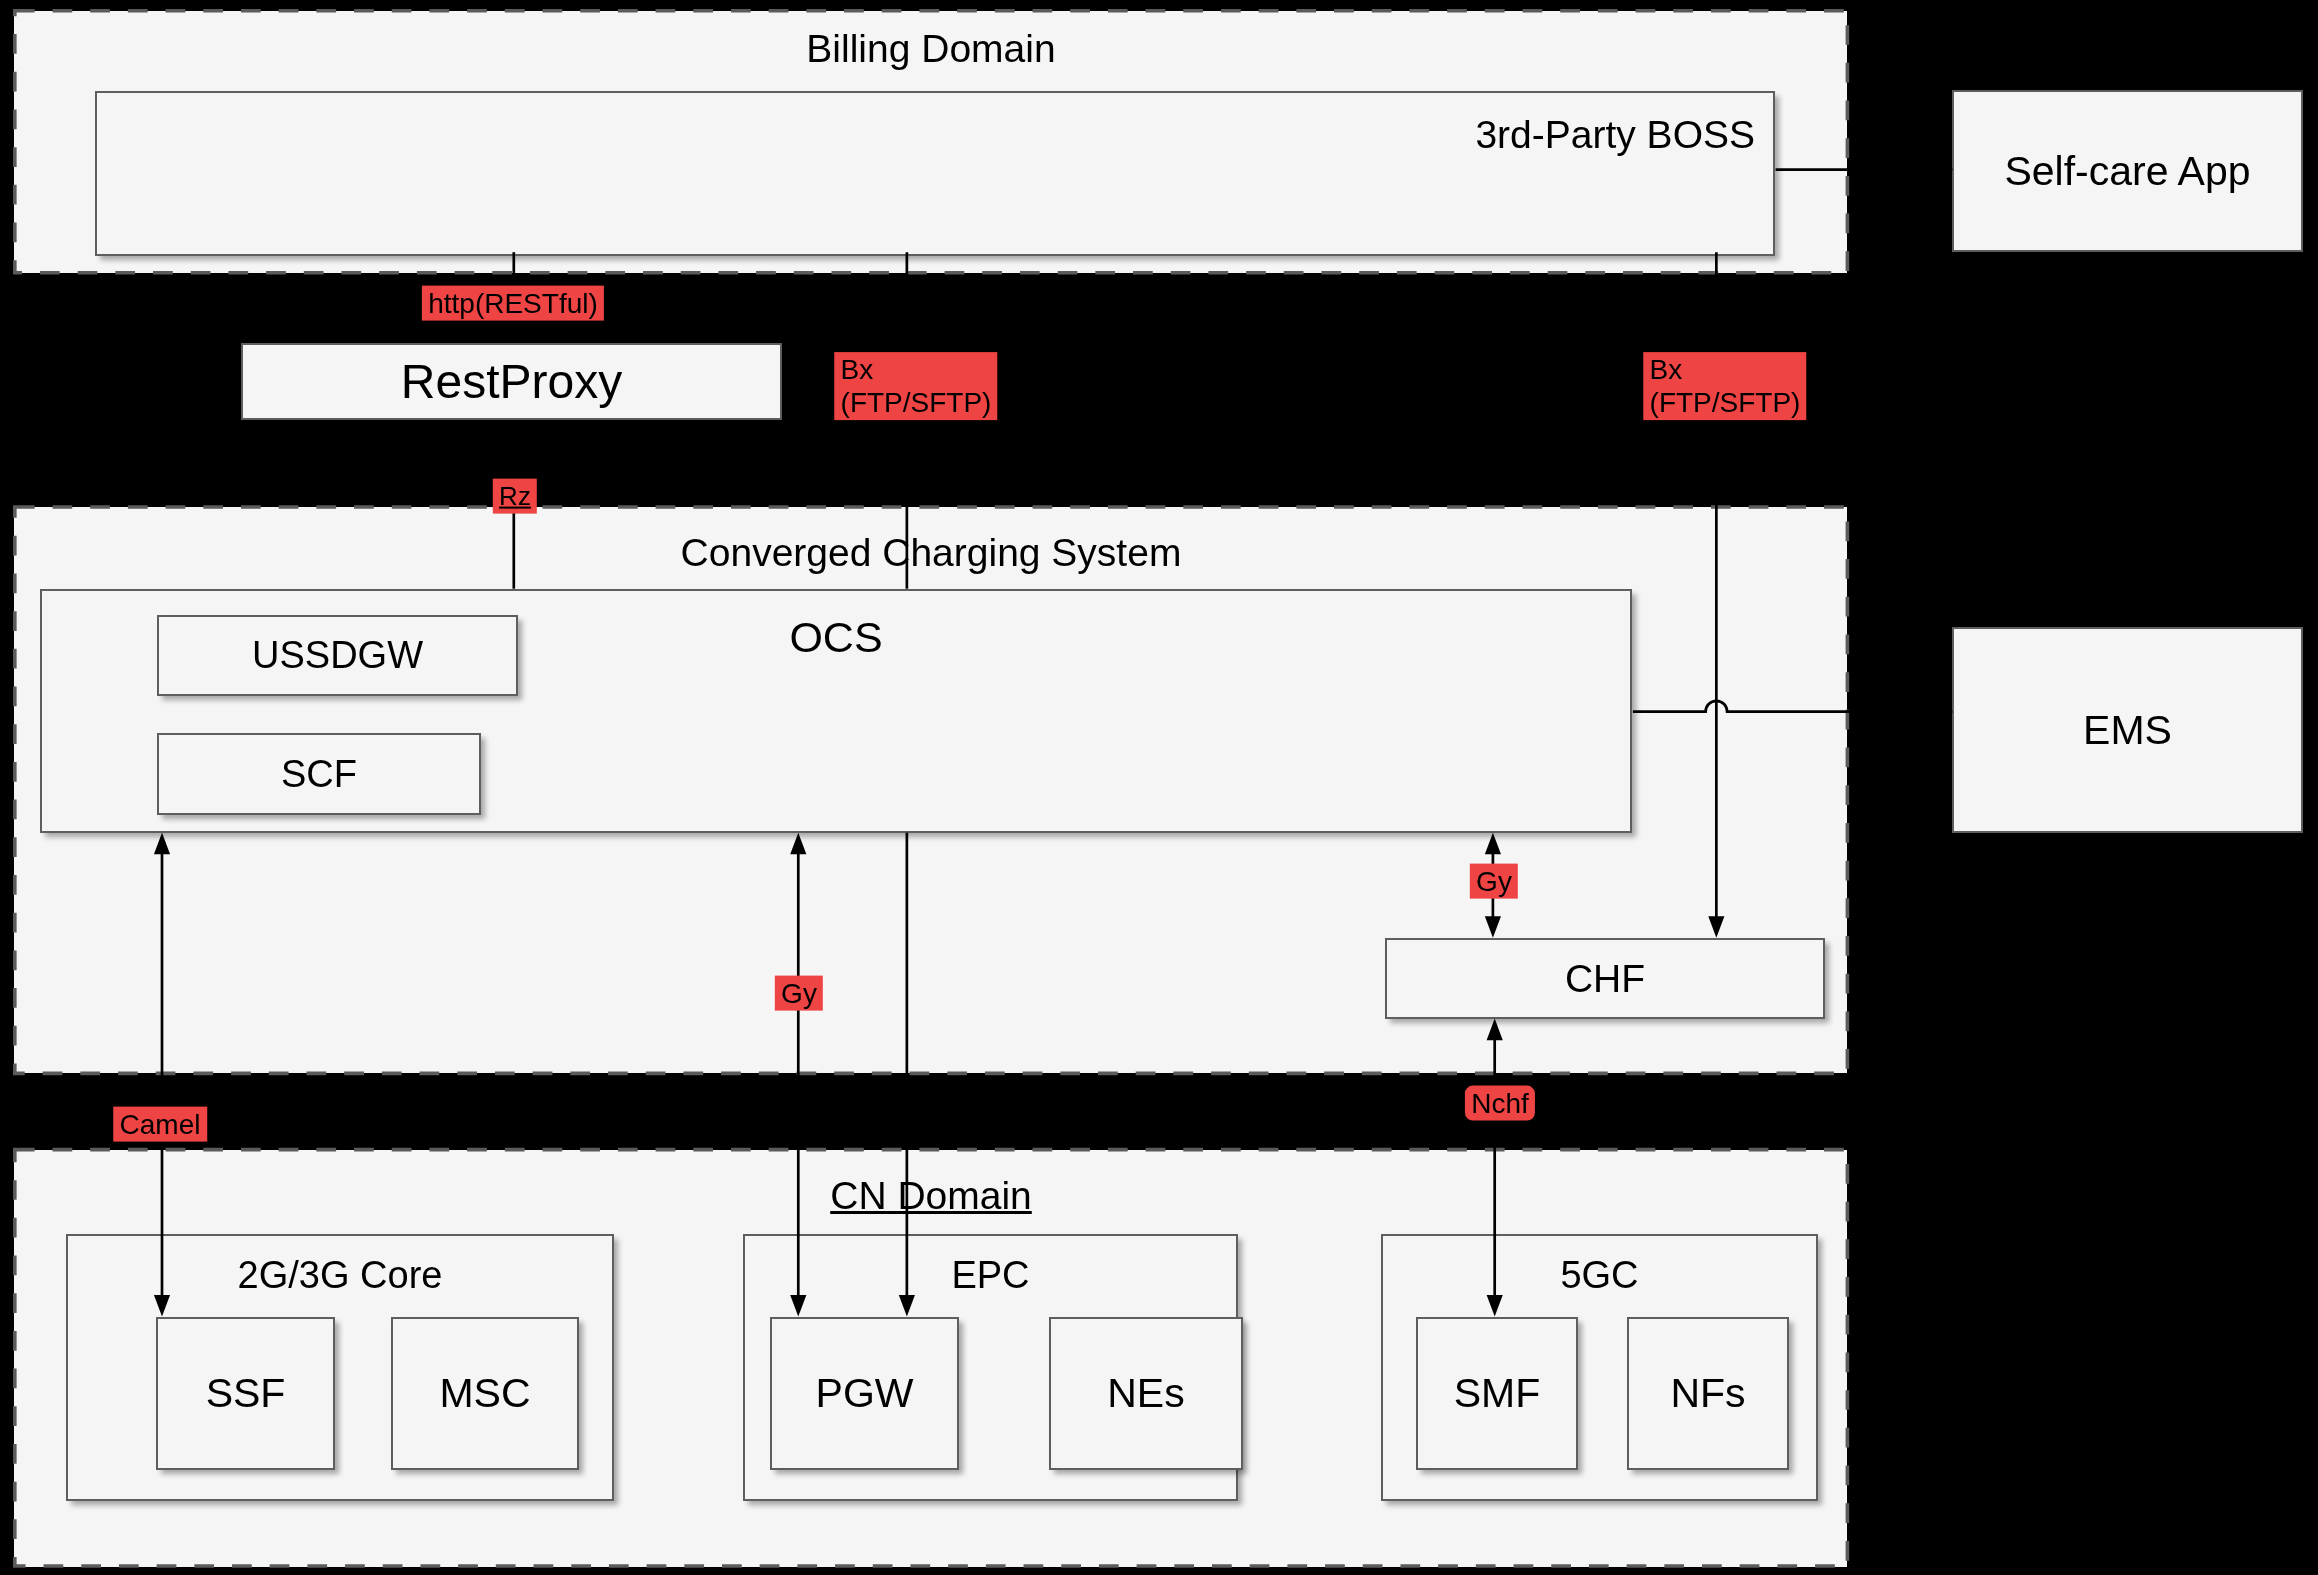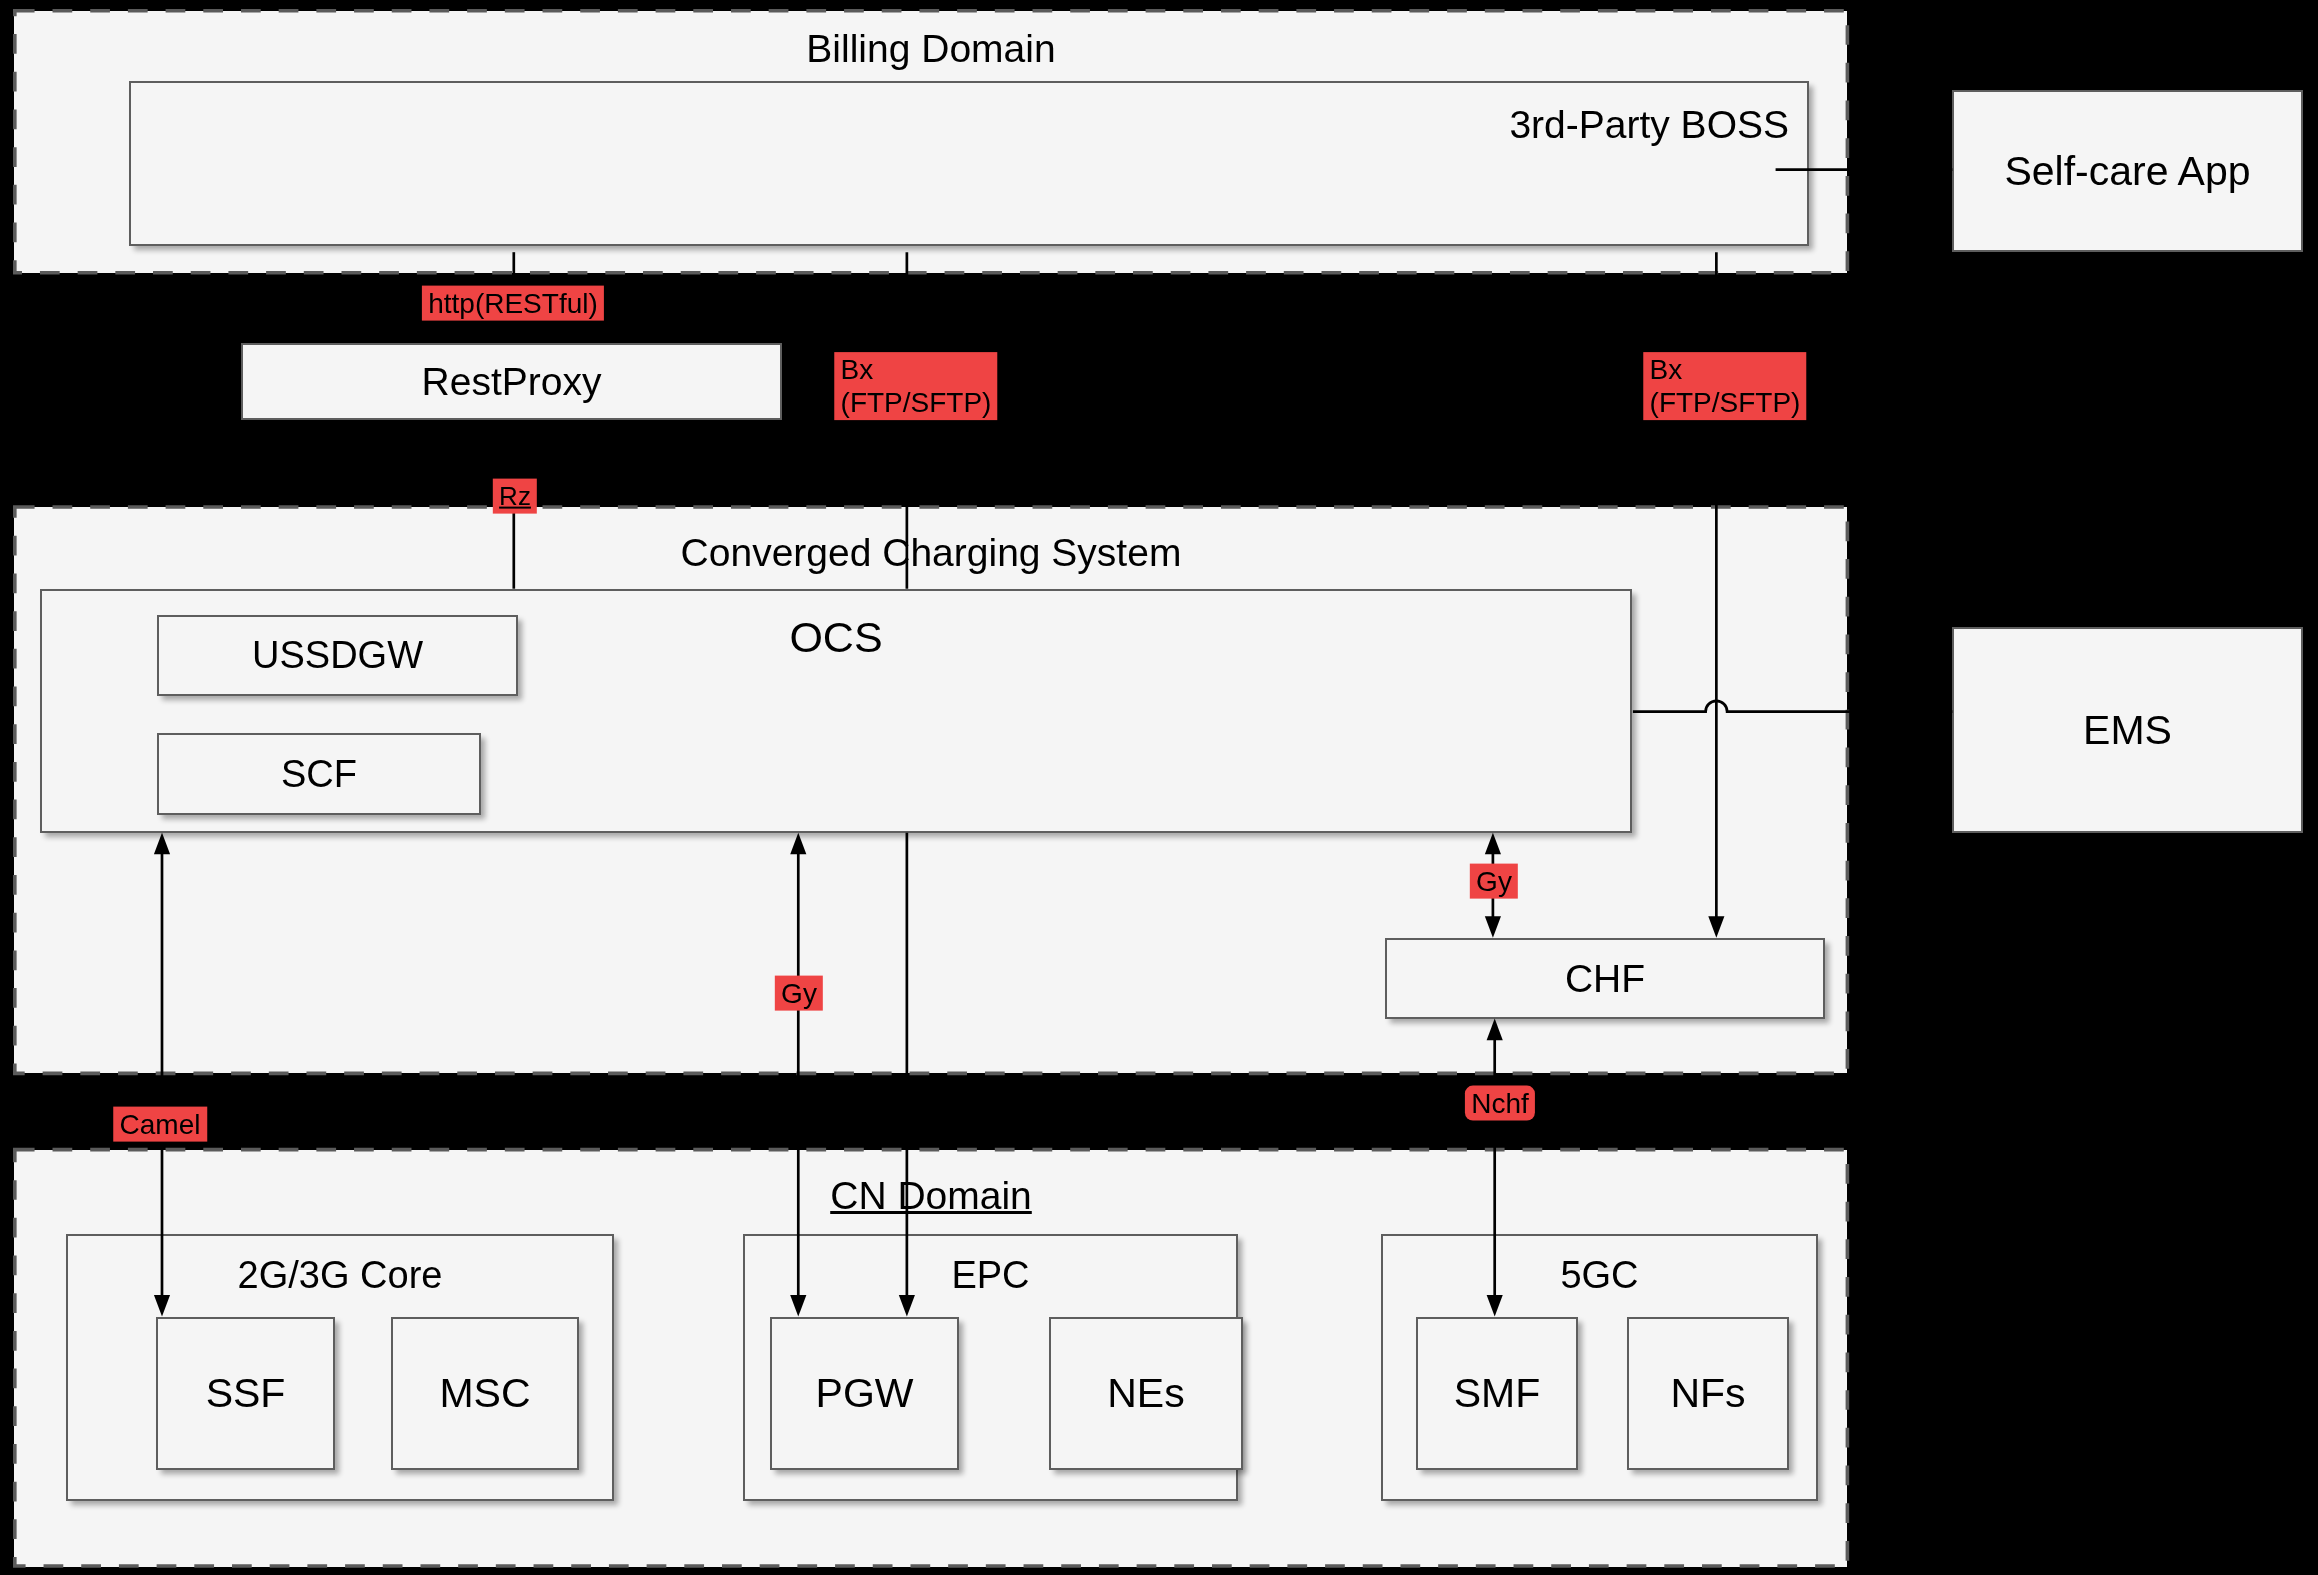--- a/index.html
+++ b/index.html
@@ -22,29 +22,29 @@
 <div id="stage">
 
   <div class="domain" style="left:14.4px;top:10.8px;width:1833px;height:262px;"></div>
   <div class="domain" style="left:14.4px;top:507px;width:1833px;height:566px;"></div>
   <div class="domain" style="left:14.4px;top:1150px;width:1833px;height:417px;"></div>
 
   <div class="domain-title" style="left:931px;top:27px;">Billing Domain</div>
   <div class="domain-title" style="left:931px;top:531px;">Converged Charging System</div>
   <div class="domain-title" style="left:931px;top:1174px;text-decoration:underline;">CN Domain</div>
 
-  <div class="node" style="left:95px;top:81px;width:1680px;height:165px;align-items:flex-start;justify-content:flex-end;padding:20px 18px;font-size:39px;margin-left:34px;">
+  <div class="node" style="left:95px;top:91px;width:1680px;height:165px;align-items:flex-start;justify-content:flex-end;padding:20px 18px;font-size:39px;">
     <span>3rd-Party BOSS</span>
   </div>
 
   <div class="node" style="left:1952px;top:90px;width:351px;height:162px;">
     <span>Self-care App</span>
   </div>
 
-  <div class="node" style="left:241px;top:343px;width:541px;height:77px;font-size:39px;">
+  <div class="node" style="left:241px;top:343px;width:541px;height:77px;font-size:48px;">
     <span>RestProxy</span>
   </div>
 
   <div class="node top-label" style="left:40px;top:589px;width:1592px;height:244px;padding-top:21.5px;font-size:43px;">
     <span>OCS</span>
   </div>
   <div class="node" style="left:157px;top:615px;width:361px;height:81px;font-size:38px;">
     <span>USSDGW</span>
   </div>
   <div class="node" style="left:157px;top:733px;width:324px;height:82px;font-size:38px;">

